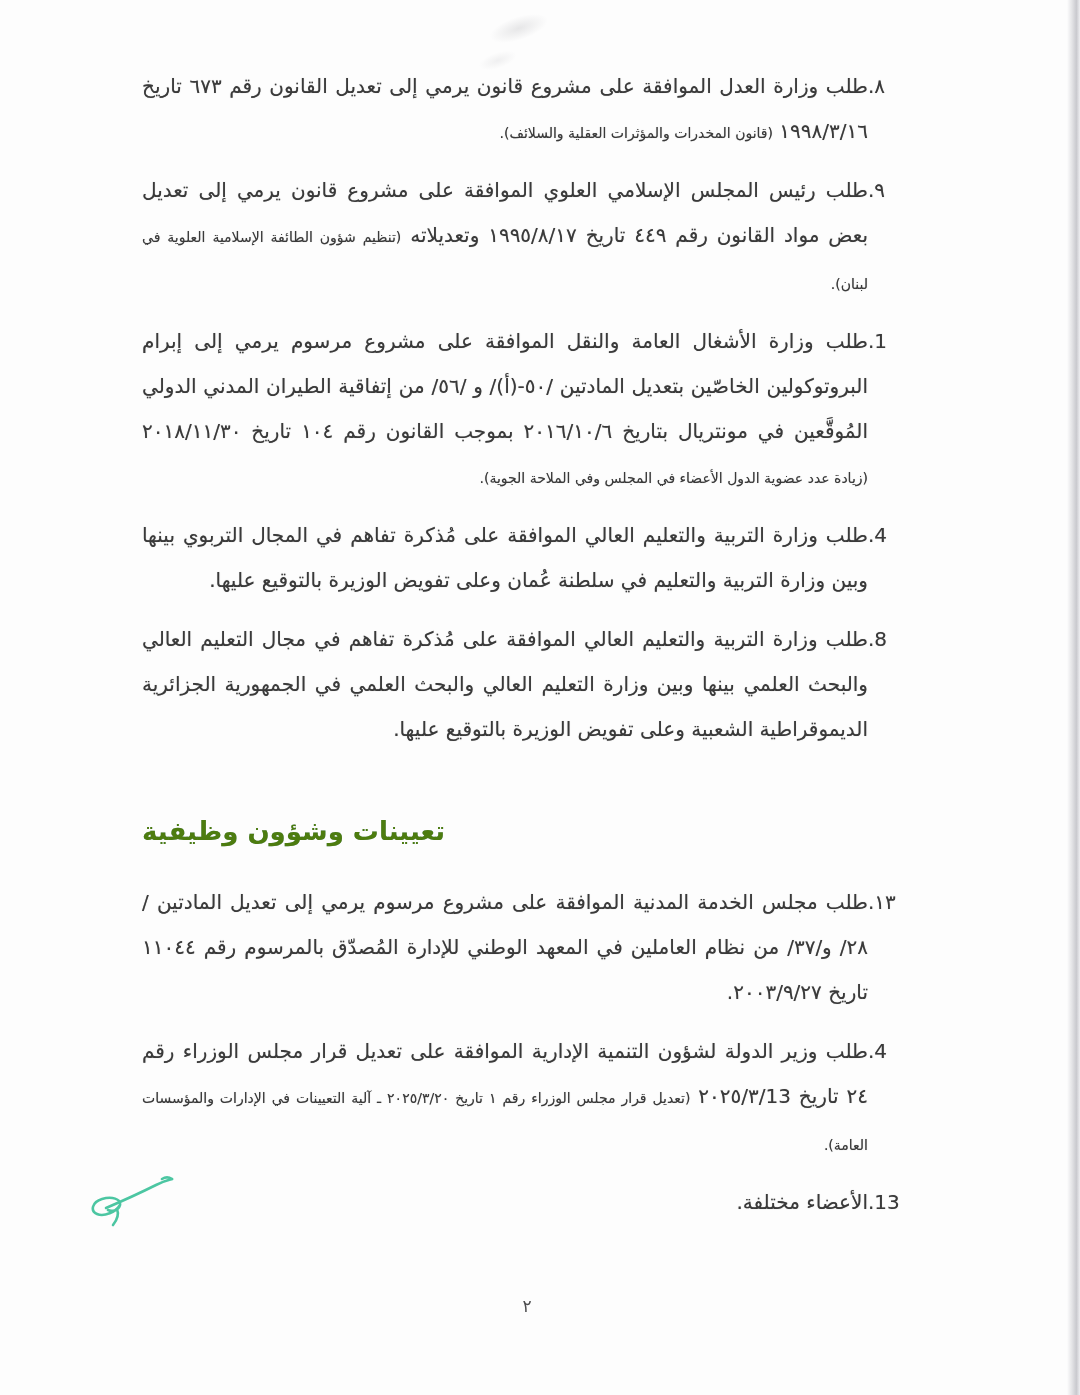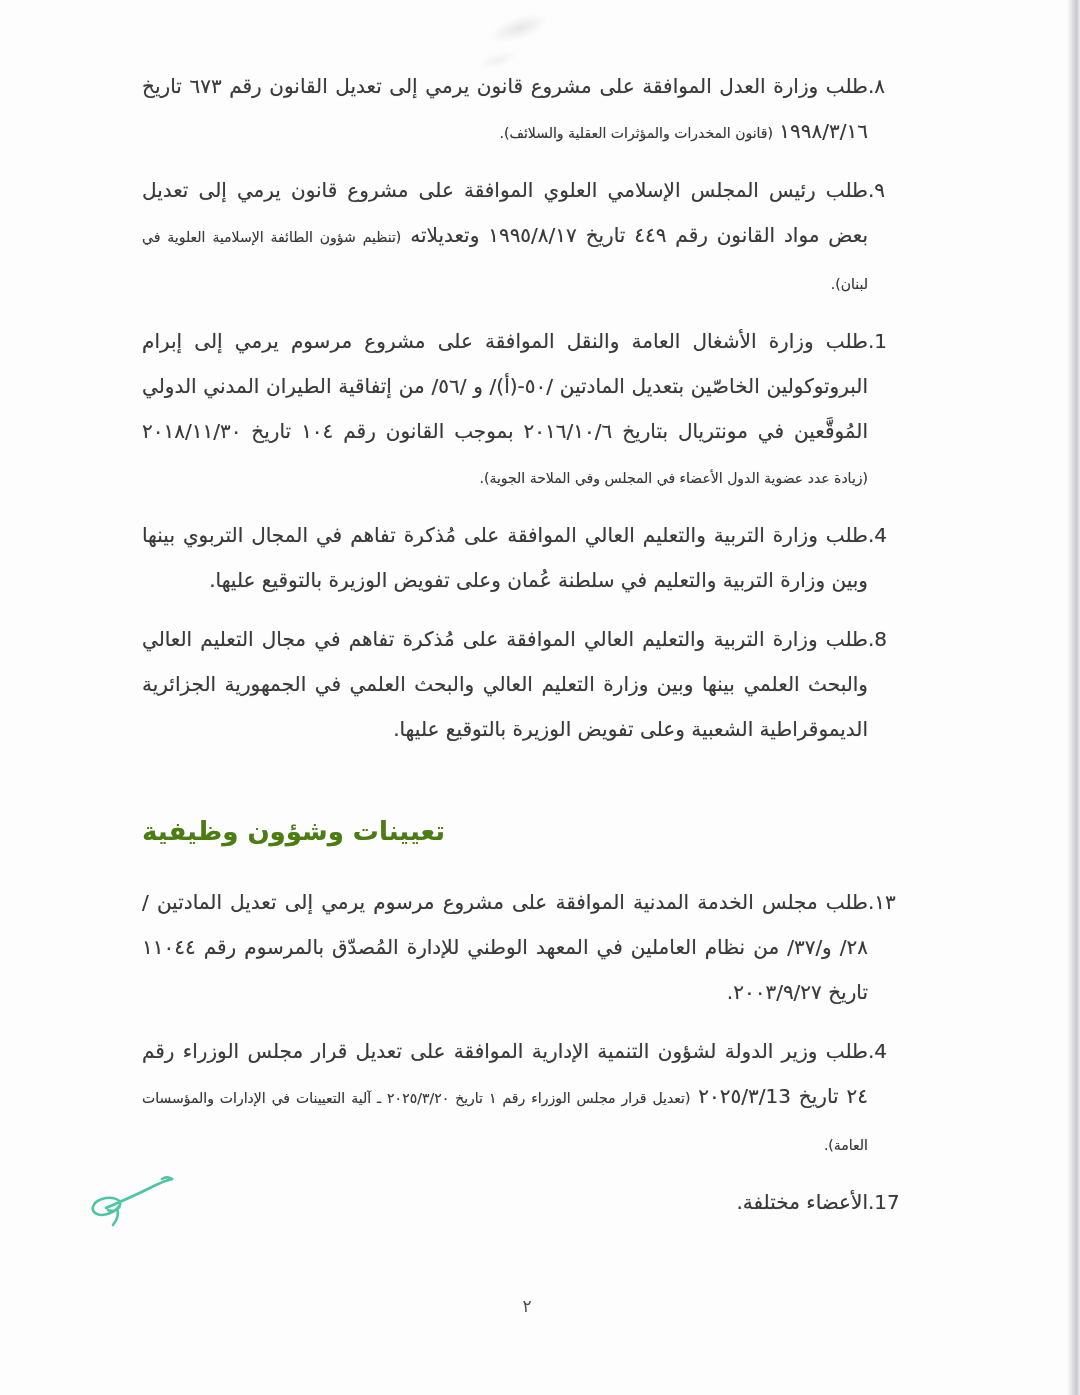--- a/index.html
+++ b/index.html
@@ -105,21 +105,21 @@
     <h2 class="heading">تعيينات وشؤون وظيفية</h2>
 
     <section>
       <div class="item">
         <span class="num">١٣.</span><span>طلب مجلس الخدمة المدنية الموافقة على مشروع مرسوم يرمي إلى تعديل المادتين /٢٨/ و/٣٧/ من نظام العاملين في المعهد الوطني للإدارة المُصدّق بالمرسوم رقم ١١٠٤٤ تاريخ ٢٠٠٣/٩/٢٧.</span><span class="small"></span>
       </div>
       <div class="item">
         <span class="num">4.</span><span>طلب وزير الدولة لشؤون التنمية الإدارية الموافقة على تعديل قرار مجلس الوزراء رقم ٢٤ تاريخ ٢٠٢٥/٣/13 </span><span class="small">(تعديل قرار مجلس الوزراء رقم ١ تاريخ ٢٠٢٥/٣/٢٠ ـ آلية التعيينات في الإدارات والمؤسسات العامة).</span>
       </div>
       <div class="item">
-        <span class="num">17.</span><span>الأعضاء مختلفة.</span><span class="small"></span>
+        <span class="num">13.</span><span>الأعضاء مختلفة.</span><span class="small"></span>
       </div>
     </section>
 
   </div>
 
   <svg class="signature" viewBox="0 0 96 56" xmlns="http://www.w3.org/2000/svg">
     <g fill="none" stroke="#3ec29b" stroke-width="2.6" stroke-linecap="round" stroke-linejoin="round" opacity="0.92">
       <path d="M 34 33
                C 30 40 18 45 11 42
                C 4 39 6 30 16 27

